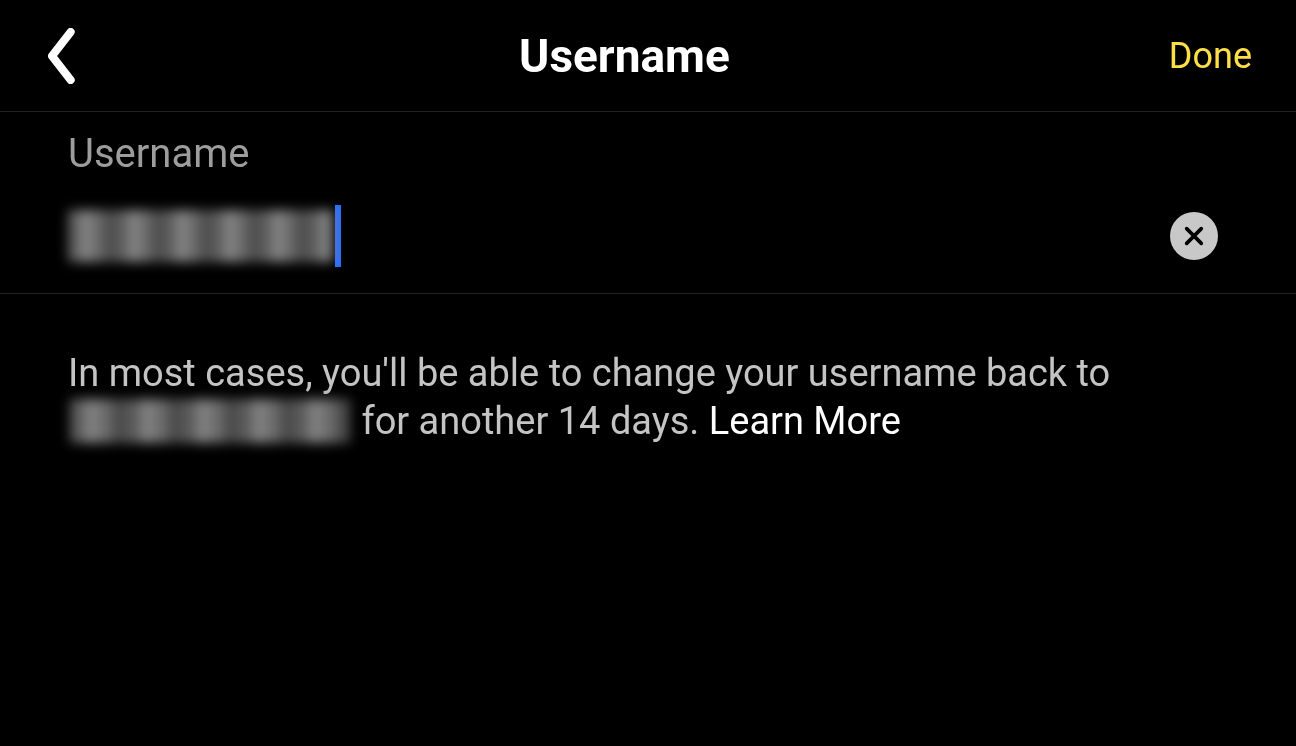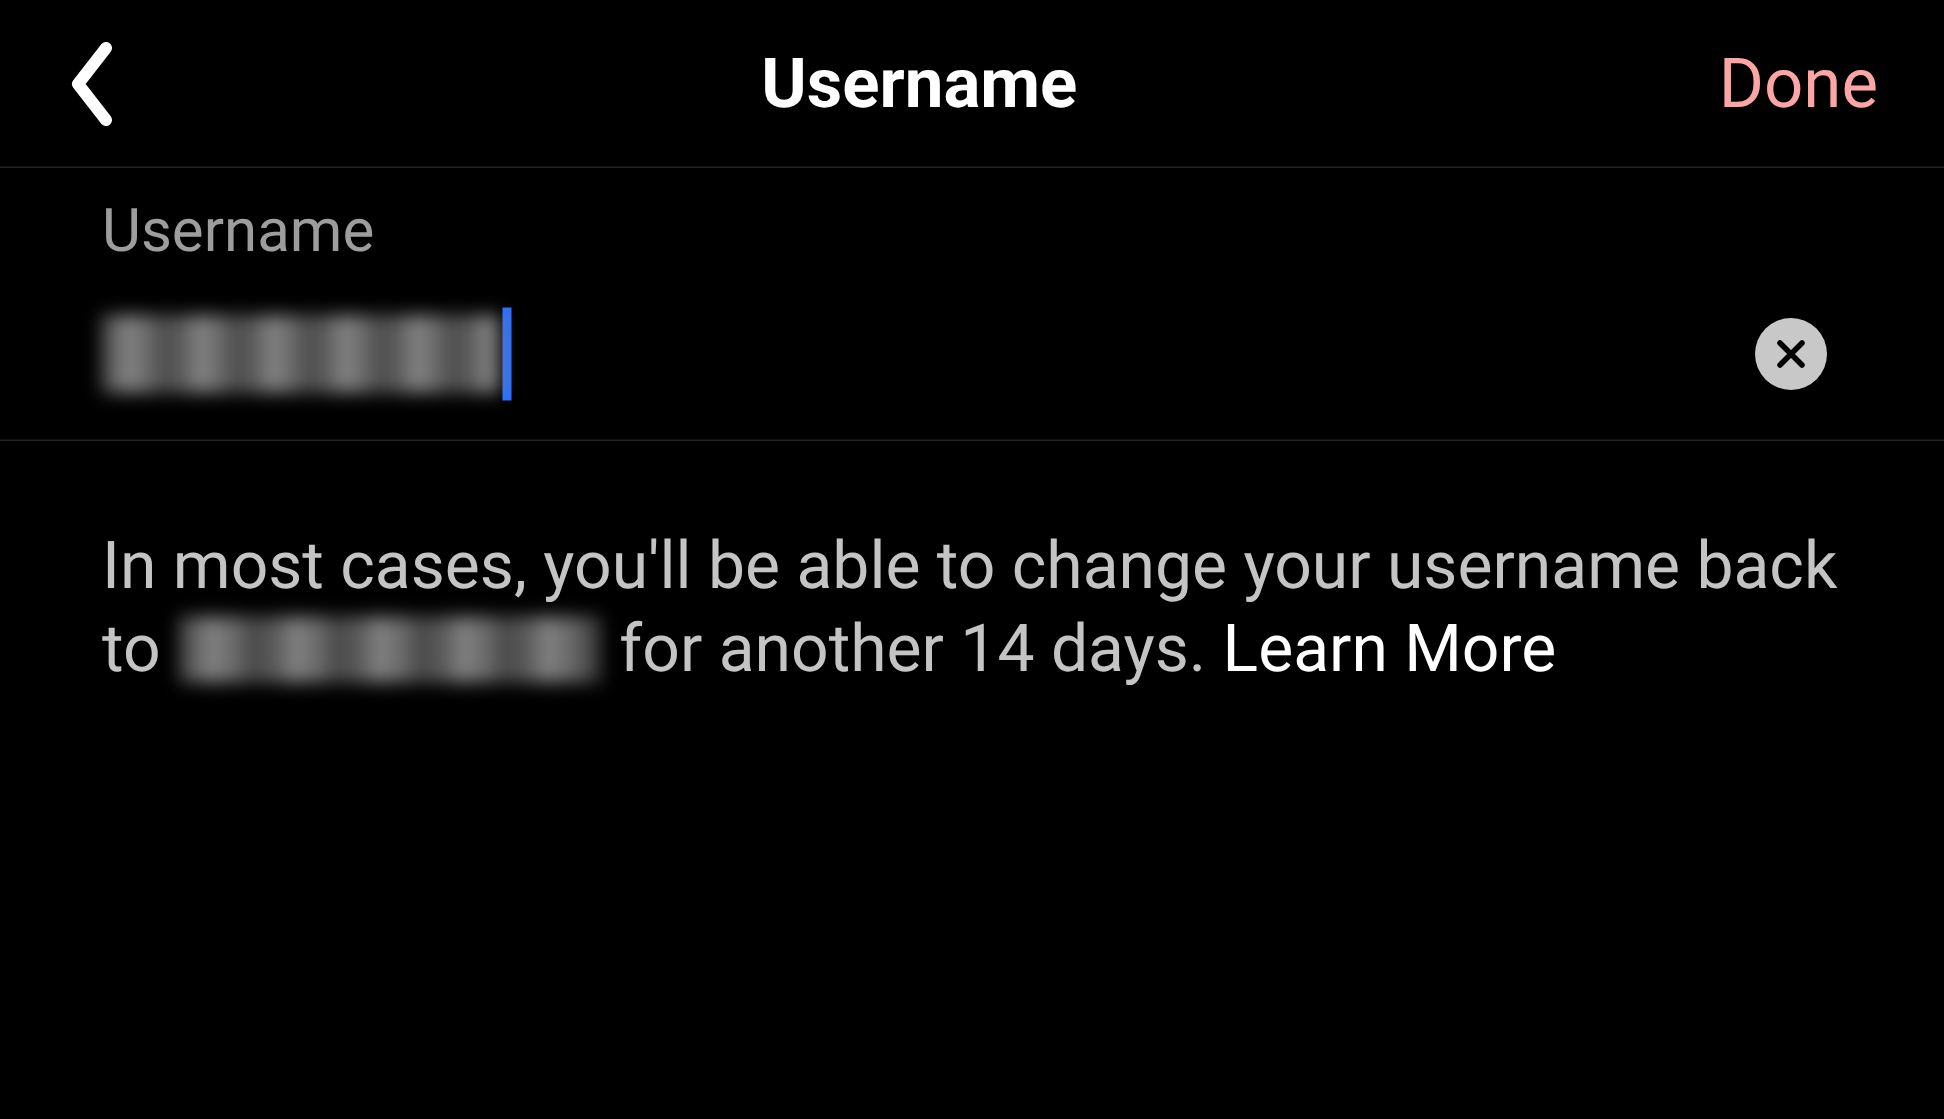--- a/index.html
+++ b/index.html
@@ -35,23 +35,23 @@
       width: 32px;
       height: 56px;
     }
     .header-title {
       font-size: 46px;
       font-weight: 700;
       text-align: center;
       flex: 1;
     }
     .done-button {
-      font-size: 46px;
+      font-size: 36px;
       font-weight: 400;
-      color: #fca5a5;
+      color: #fde047;
       cursor: pointer;
       padding-right: 4px;
     }
     .content {
       padding: 0;
     }
     .field-section {
       border-bottom: 1px solid #222;
       padding: 18px 68px 26px 68px;
       position: relative;
@@ -108,21 +108,21 @@
       margin-right: 10px;
     }
     .clear-button svg {
       width: 22px;
       height: 22px;
     }
     .helper-section {
       padding: 56px 68px 0 68px;
     }
     .helper-text {
-      font-size: 44px;
+      font-size: 38px;
       line-height: 1.25;
       color: #c4c4c4;
       font-weight: 400;
     }
     .redacted-inline {
       display: inline-block;
       width: 280px;
       height: 44px;
       vertical-align: middle;
       background: repeating-linear-gradient(

